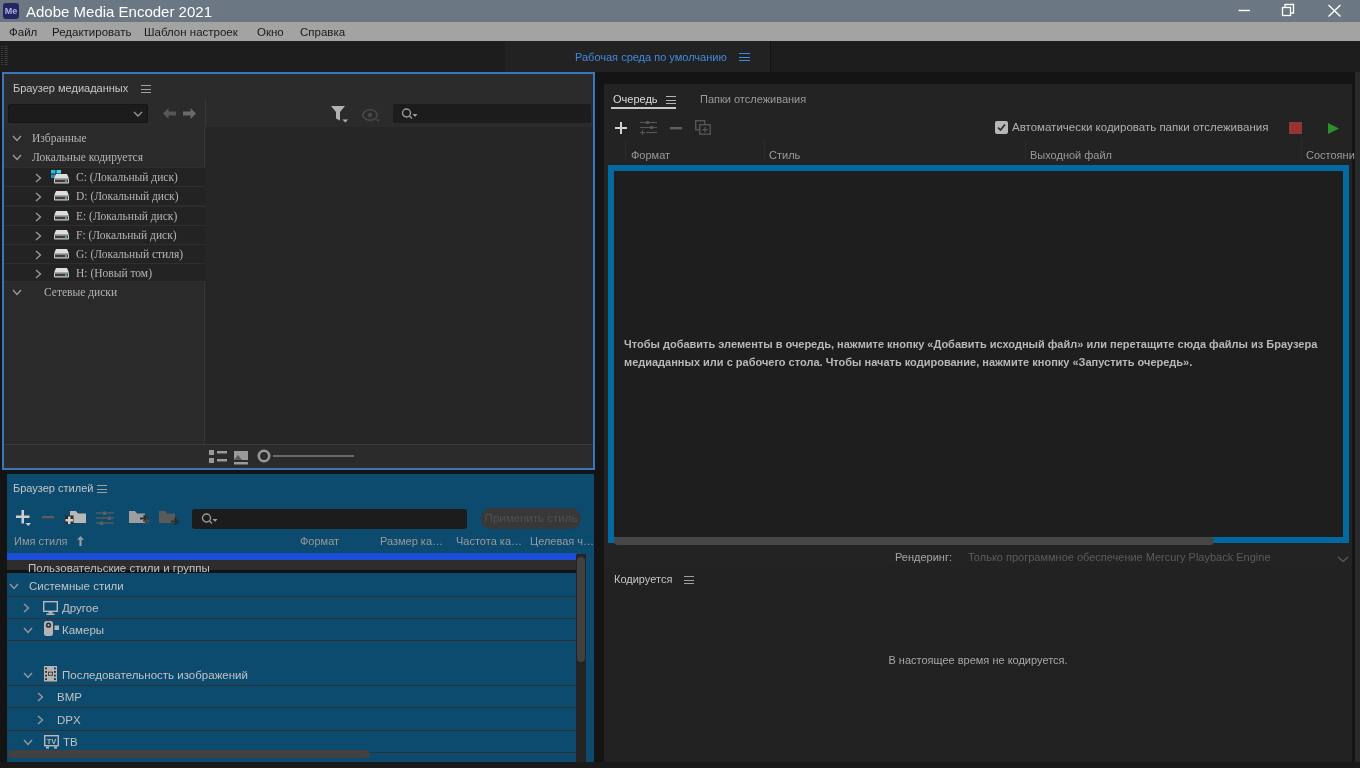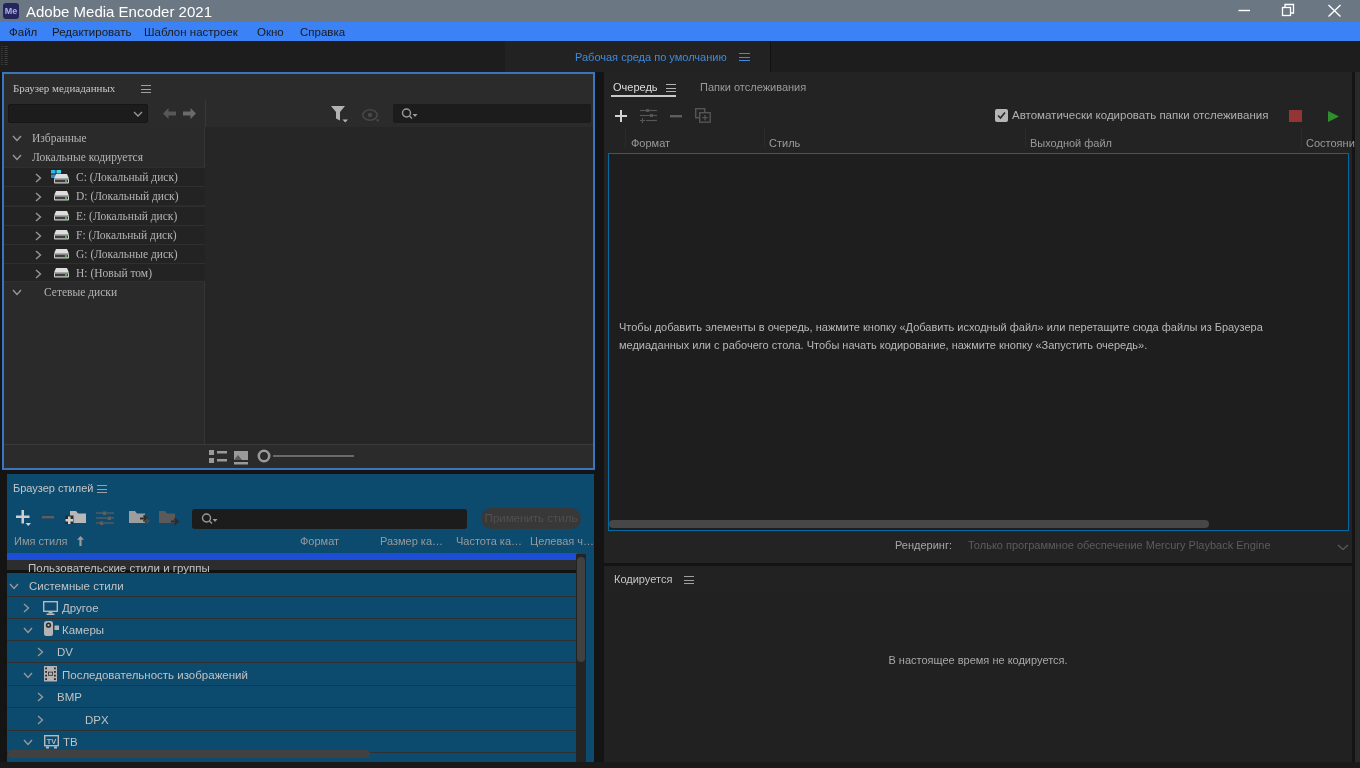--- a/index.html
+++ b/index.html
@@ -4,30 +4,30 @@
 <style>
 * { margin:0; padding:0; box-sizing:border-box; }
 html,body { width:1360px; height:768px; overflow:hidden; }
 body { position:relative; background:#141414; font-family:"Liberation Sans", sans-serif; }
 .abs { position:absolute; }
 
 #titlebar { left:0; top:0; width:1360px; height:22px; background:#6c7784; }
 #meicon { left:3px; top:3px; width:16px; height:16px; background:#26265e; border-radius:3px; color:#aeaeea; font-size:9px; font-weight:bold; text-align:center; line-height:16px; }
 #title { left:26px; top:0; height:22px; line-height:23px; color:#ffffff; font-size:15px; }
 
-#menubar { left:0; top:22px; width:1360px; height:19px; background:#3b82f6; color:#1a1a1a; font-size:11.5px; }
+#menubar { left:0; top:22px; width:1360px; height:19px; background:#a3a3a3; color:#1a1a1a; font-size:11.5px; }
 #menubar span { position:absolute; top:0; line-height:20px; }
 
 #wsbar { left:0; top:41px; width:1360px; height:31px; background:#1d1d1d; }
 #wstab { left:505px; top:0; width:266px; height:31px; background:#222222; border-right:1px solid #111111; }
 #wstext { left:575px; top:0; height:31px; line-height:32px; color:#3f8ae0; font-size:11px; }
 
 #mediabrowser { left:2px; top:72px; width:593px; height:398px; border:2px solid #3b76bc; background:#2b2b2b; }
 #stylebrowser { left:7px; top:474px; width:587px; height:332px; background:#0c4a6e; }
-#queuepanel { left:604px; top:72px; width:748px; height:491px; background:#232323;padding-left:11px; }
+#queuepanel { left:604px; top:84px; width:748px; height:491px; background:#232323;padding-left:11px; }
 #encodepanel { left:604px; top:566px; width:748px; height:196px; background:#222222; }
 #rightstrip { left:1355px; top:72px; width:5px; height:690px; background:#2a2a2a; }
 
 .ptitle { color:#c6c6c6; font-size:11px; }
 .dim { color:#9a9a9a; }
 
 #mb-dd { left:4px; top:30px; width:140px; height:19px; background:#1c1c1c; border:1px solid #161616; border-radius:2px; }
 #mb-search { left:389px; top:30px; width:198px; height:19px; background:#1c1c1c; border-radius:2px; }
 #mb-content { left:0px; top:53px; width:589px; height:317px; background:#262626;font-family:Liberation Serif, serif; }
 #mb-tree { left:0; top:0; width:201px; height:317px; background:#2a2a2a; border-right:1px solid #363636; }
@@ -35,21 +35,21 @@
 .mbrow { position:absolute; left:0; width:201px; height:19px; color:#b4b4b4; font-size:11.5px; line-height:19px; }
 .mbrow.disk { background:#232323; border-top:1px solid #2f2f2f; }
 .mbrow span { position:absolute; }
 
 #sb-search { left:185px; top:35px; width:275px; height:20px; background:#1c1c1c; border-radius:3px; }
 #sb-btn { left:474px; top:34px; width:100px; height:21px; background:#383838; border-radius:11px; color:#505050; font-size:11.5px; text-align:center; line-height:21px; }
 .sbrow { position:absolute; left:0; width:570px; height:22px; color:#c2c2c2; font-size:11.5px; line-height:22px; border-bottom:1px solid #303030; }
 .sbrow span { position:absolute; }
 .colhdr { position:absolute; color:#9a9a9a; font-size:11px; }
 
-#q-content { left:4px; top:81px; width:741px; height:378px; background:#1e1e1e; border:1px solid #0369a1; }
+#q-content { left:4px; top:81px; width:741px; height:378px; background:#1e1e1e; border:6px solid #0369a1;font-weight:bold; }
 .hint { color:#b8b8b8; font-size:11px; line-height:17.5px; }
 
 svg { display:block; }
 .scrollthumb { background:#414141; border-radius:4px; }
 </style>
 </head>
 <body>
 
 <div class="abs" id="titlebar"></div>
 <div class="abs" id="meicon">Me</div>
@@ -101,21 +101,21 @@
       <rect x="3.5" y="8" width="3.2" height="1" fill="#3c3c3c"></rect>
       <rect x="3.5" y="10" width="3.2" height="1" fill="#3c3c3c"></rect>
       <rect x="3.5" y="12" width="3.2" height="1" fill="#3c3c3c"></rect>
       <rect x="3.5" y="14" width="3.2" height="1" fill="#3c3c3c"></rect>
       <rect x="3.5" y="16" width="3.2" height="1" fill="#3c3c3c"></rect>
       <rect x="3.5" y="18" width="3.2" height="1" fill="#3c3c3c"></rect>
     </svg>
 </div>
 
 <div class="abs" id="mediabrowser">
-  <div class="abs ptitle" style="left:9px; top:8px;font-family:Liberation Serif, serif;">Браузер медиаданных</div>
+  <div class="abs ptitle" style="left:9px; top:8px;">Браузер медиаданных</div>
   <svg class="abs" style="left:137px; top:11px;" width="10" height="9" shape-rendering="crispEdges">
       <g fill="#a0a0a0">
         <rect x="0" y="0" width="10" height="1.2"></rect>
         <rect x="0" y="3.6" width="10" height="1.2"></rect>
         <rect x="0" y="7.2" width="10" height="1.2"></rect>
       </g>
     </svg>
   <div class="abs" id="mb-dd"></div>
   <svg class="abs" style="left:129px; top:37px;" width="10" height="6">
       <path d="M1 1 L5 5 L9 1" fill="none" stroke="#9a9a9a" stroke-width="1.3"></path>
@@ -214,21 +214,21 @@
     <div class="mbrow disk" style="top:117px;">
         <svg style="position:absolute;left:31px;top:5px;" width="7" height="10">
           <path d="M1 1 L5.5 5 L1 9" fill="none" stroke="#989898" stroke-width="1.4"></path>
         </svg>
       <svg style="position:absolute;left:50px;top:4px;" width="16" height="12">
           <path d="M2 0 L13 0 L15 4.5 L0 4.5 Z" fill="#dedede"></path>
           <rect x="0" y="4.5" width="15" height="5" rx="1" fill="#cfcfcf"></rect>
           <rect x="1" y="5.5" width="13" height="2.8" fill="#3c3c3c"></rect>
           <circle cx="12" cy="7" r="1.1" fill="#5cc468"></circle>
         </svg>
-      <span style="left:72px;">G: (Локальные диск)</span>
+      <span style="left:72px;">G: (Локальный стиля)</span>
       </div>
     <div class="mbrow disk" style="top:136px; border-bottom:1px solid #2f2f2f;">
         <svg style="position:absolute;left:31px;top:5px;" width="7" height="10">
           <path d="M1 1 L5.5 5 L1 9" fill="none" stroke="#989898" stroke-width="1.4"></path>
         </svg>
       <svg style="position:absolute;left:50px;top:4px;" width="16" height="12">
           <path d="M2 0 L13 0 L15 4.5 L0 4.5 Z" fill="#dedede"></path>
           <rect x="0" y="4.5" width="15" height="5" rx="1" fill="#cfcfcf"></rect>
           <rect x="1" y="5.5" width="13" height="2.8" fill="#3c3c3c"></rect>
           <circle cx="12" cy="7" r="1.1" fill="#5cc468"></circle>
@@ -347,26 +347,20 @@
       <svg style="position:absolute;left:16px;top:8px;" width="10" height="7">
         <path d="M1 1 L5 5.5 L9 1" fill="none" stroke="#989898" stroke-width="1.4"></path>
       </svg>
     <svg style="position:absolute;left:37px;top:2px;" width="15" height="16">
         <rect x="0" y="0" width="9" height="15" rx="2.5" fill="#b4b4b4"></rect>
         <circle cx="4.5" cy="4.2" r="2.6" fill="#2b2b2b"></circle>
         <circle cx="4.5" cy="4.2" r="1.1" fill="#b4b4b4"></circle>
         <rect x="10.5" y="4.5" width="4.5" height="4.5" fill="#b4b4b4"></rect>
       </svg>
     <span style="left:55px;">Камеры</span>
-    </div>
-  <div class="sbrow" style="top:167px;">
-      <svg style="position:absolute;left:30px;top:6px;" width="7" height="10">
-        <path d="M1 1 L5.5 5 L1 9" fill="none" stroke="#989898" stroke-width="1.4"></path>
-      </svg>
-      <span style="left:50px;">DV</span>
     </div>
   <div class="sbrow" style="top:190px;">
       <svg style="position:absolute;left:16px;top:8px;" width="10" height="7">
         <path d="M1 1 L5 5.5 L9 1" fill="none" stroke="#989898" stroke-width="1.4"></path>
       </svg>
     <svg style="position:absolute;left:37px;top:2px;" width="14" height="16">
         <rect x="0" y="0" width="13" height="15.5" fill="#b4b4b4"></rect>
         <g fill="#2b2b2b">
           <rect x="1.2" y="1.5" width="1.8" height="1.8"></rect>
           <rect x="10" y="1.5" width="1.8" height="1.8"></rect>
@@ -385,21 +379,21 @@
   <div class="sbrow" style="top:212px;">
       <svg style="position:absolute;left:30px;top:6px;" width="7" height="10">
         <path d="M1 1 L5.5 5 L1 9" fill="none" stroke="#989898" stroke-width="1.4"></path>
       </svg>
       <span style="left:50px;">BMP</span>
     </div>
   <div class="sbrow" style="top:235px;">
       <svg style="position:absolute;left:30px;top:6px;" width="7" height="10">
         <path d="M1 1 L5.5 5 L1 9" fill="none" stroke="#989898" stroke-width="1.4"></path>
       </svg>
-      <span style="left:50px;margin-left:28px;">DPX</span>
+      <span style="left:50px;">DPX</span>
     </div>
   <div class="sbrow" style="top:257px;">
       <svg style="position:absolute;left:16px;top:8px;" width="10" height="7">
         <path d="M1 1 L5 5.5 L9 1" fill="none" stroke="#989898" stroke-width="1.4"></path>
       </svg>
     <svg style="position:absolute;left:37px;top:4px;" width="15" height="14">
         <rect x="0.7" y="0.7" width="13.6" height="10" fill="none" stroke="#b8b8b8" stroke-width="1.4"></rect>
         <text x="7.5" y="9" font-size="7.5" font-weight="bold" fill="#b8b8b8" text-anchor="middle" font-family="Liberation Sans">TV</text>
         <rect x="2" y="11.5" width="3" height="2" fill="#b8b8b8"></rect>
         <rect x="10" y="11.5" width="3" height="2" fill="#b8b8b8"></rect>

